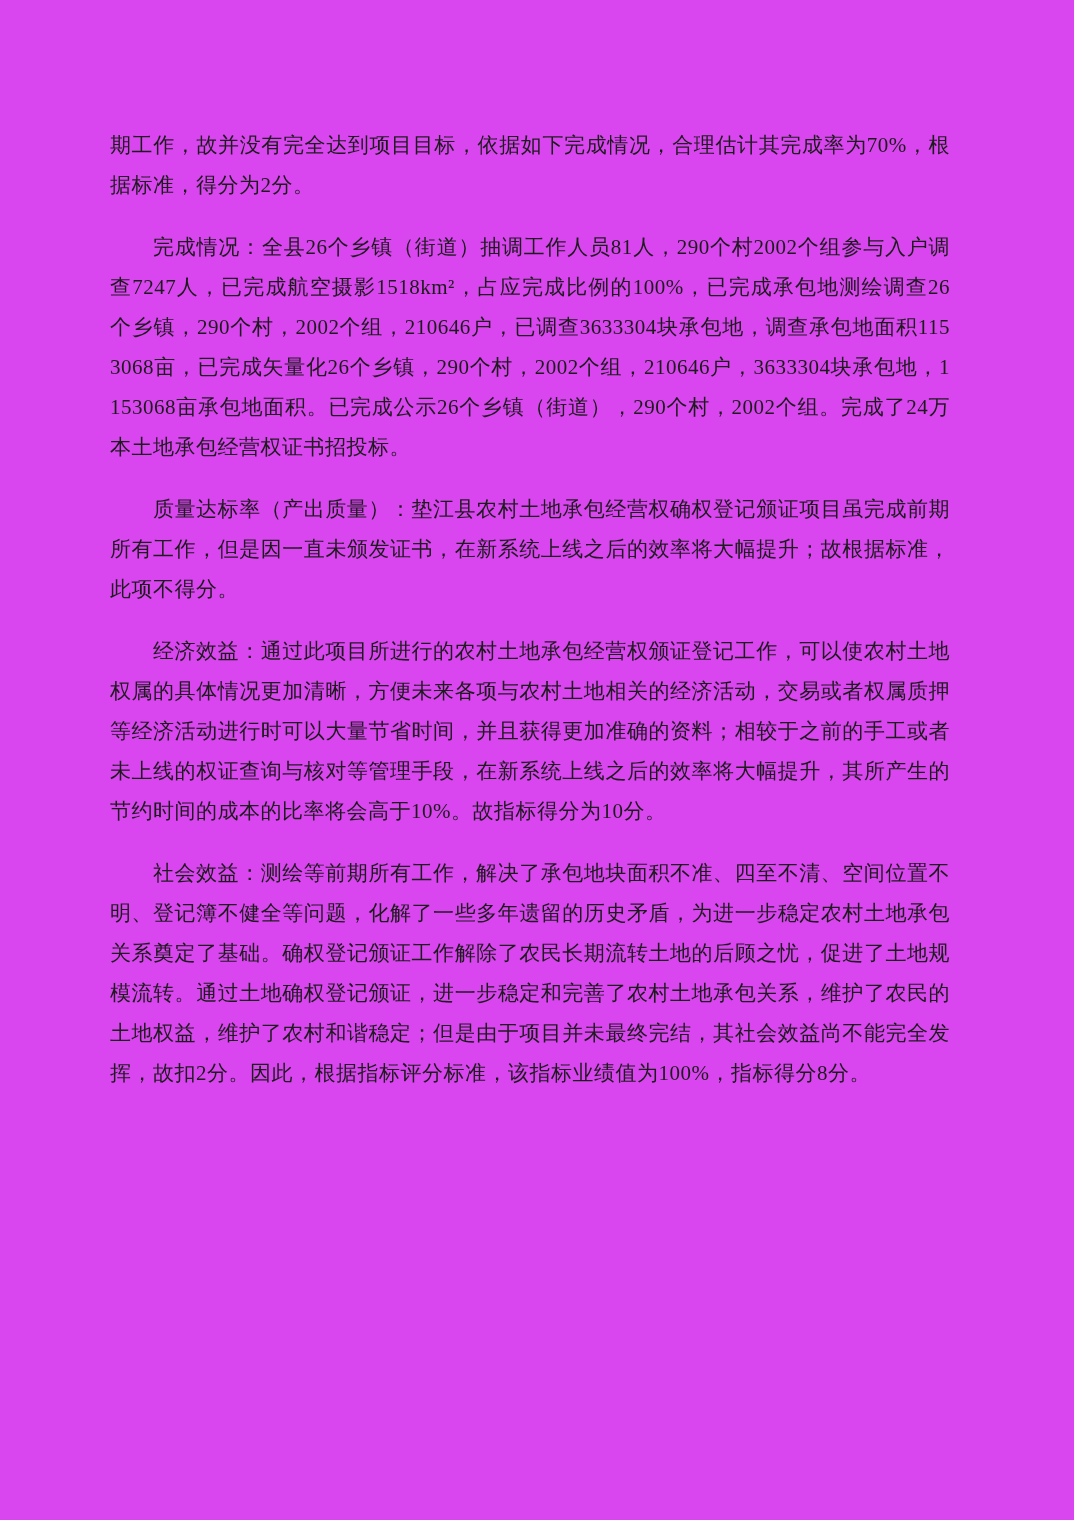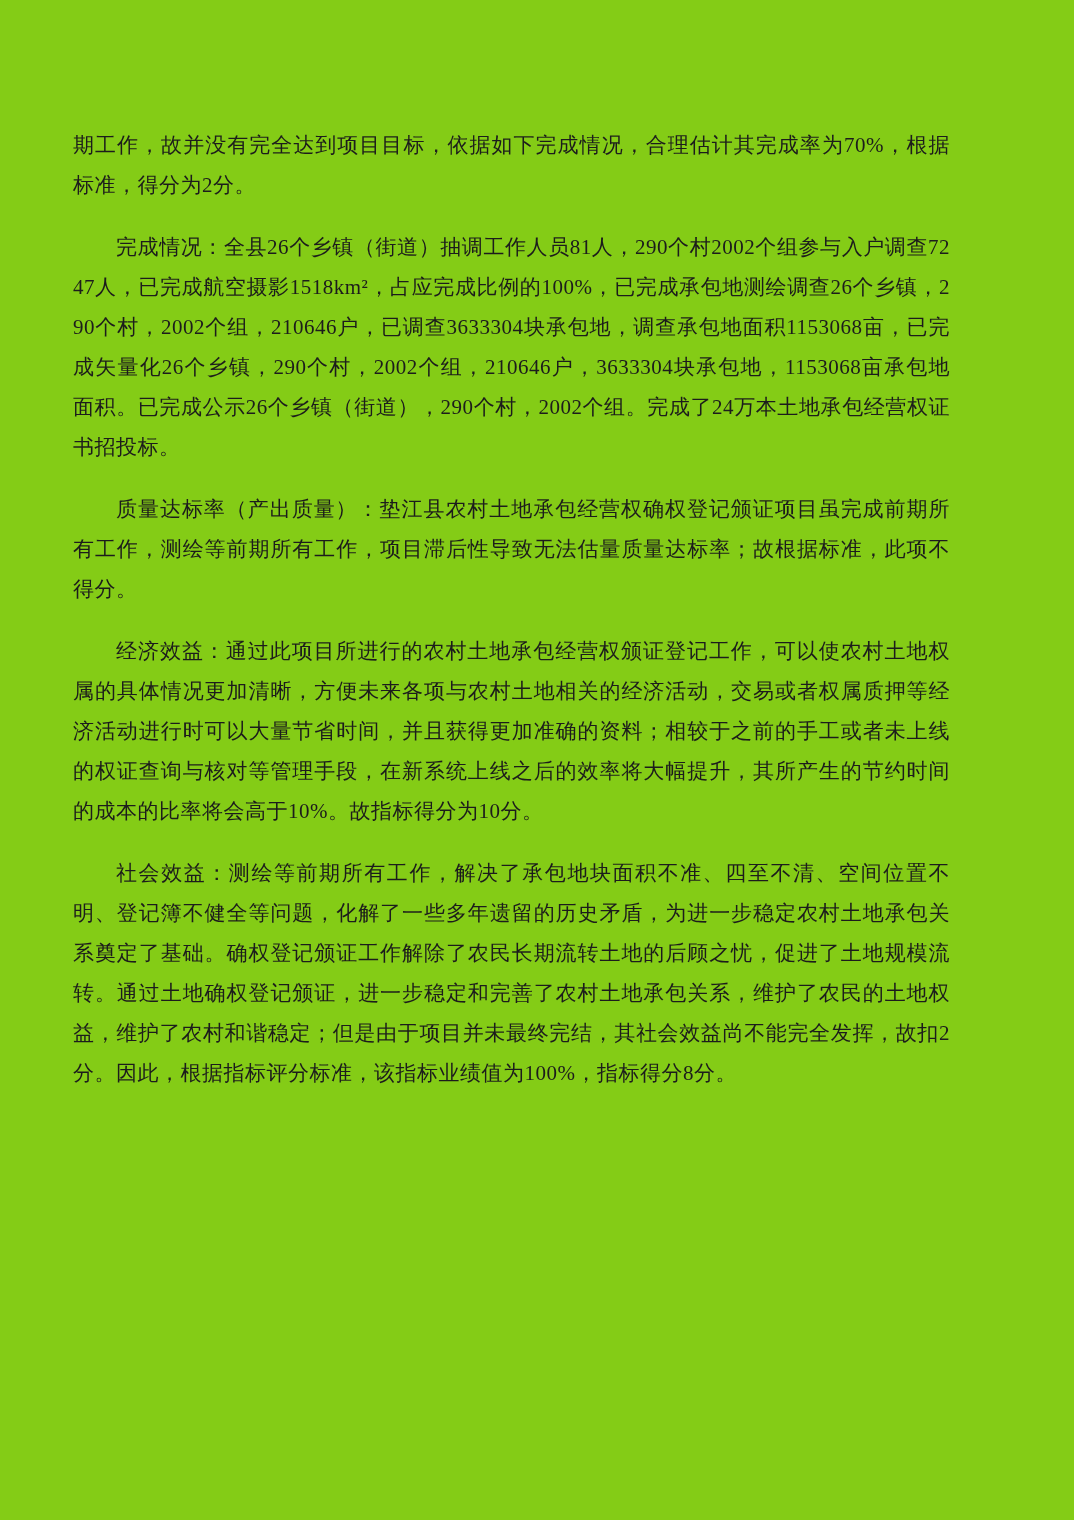--- a/index.html
+++ b/index.html
@@ -4,23 +4,23 @@
 <style>
   html, body {
     margin: 0;
     padding: 0;
     background: #ffffff;
   }
   .page {
     position: relative;
     width: 1074px;
     height: 1520px;
-    background: #84cc16;
+    background: #d946ef;
     box-sizing: border-box;
-    padding: 125px 124px 0 73px;
+    padding: 125px 124px 0 110px;
     overflow: hidden;
   }
   .doc-body p.para {
     margin: 0 0 22px 0;
     font-family: "Liberation Serif", "DejaVu Serif", serif;
     font-size: 21px;
     line-height: 40px;
     color: #1c1c1c;
     text-align: justify;
     letter-spacing: 0.5px;
@@ -31,17 +31,17 @@
     margin-top: 11px;
   }
 </style>
 </head>
 <body>
 
 <div class="page">
   <div class="doc-body">
       <p class="para">期工作，故并没有完全达到项目目标，依据如下完成情况，合理估计其完成率为70%，根据标准，得分为2分。</p>
       <p class="para indent">完成情况：全县26个乡镇（街道）抽调工作人员81人，290个村2002个组参与入户调查7247人，已完成航空摄影1518km²，占应完成比例的100%，已完成承包地测绘调查26个乡镇，290个村，2002个组，210646户，已调查3633304块承包地，调查承包地面积1153068亩，已完成矢量化26个乡镇，290个村，2002个组，210646户，3633304块承包地，1153068亩承包地面积。已完成公示26个乡镇（街道），290个村，2002个组。完成了24万本土地承包经营权证书招投标。</p>
-      <p class="para indent">质量达标率（产出质量）：垫江县农村土地承包经营权确权登记颁证项目虽完成前期所有工作，测绘等前期所有工作，项目滞后性导致无法估量质量达标率；故根据标准，此项不得分。</p>
+      <p class="para indent">质量达标率（产出质量）：垫江县农村土地承包经营权确权登记颁证项目虽完成前期所有工作，但是因一直未颁发证书，在新系统上线之后的效率将大幅提升；故根据标准，此项不得分。</p>
       <p class="para indent">经济效益：通过此项目所进行的农村土地承包经营权颁证登记工作，可以使农村土地权属的具体情况更加清晰，方便未来各项与农村土地相关的经济活动，交易或者权属质押等经济活动进行时可以大量节省时间，并且获得更加准确的资料；相较于之前的手工或者未上线的权证查询与核对等管理手段，在新系统上线之后的效率将大幅提升，其所产生的节约时间的成本的比率将会高于10%。故指标得分为10分。</p>
       <p class="para indent">社会效益：测绘等前期所有工作，解决了承包地块面积不准、四至不清、空间位置不明、登记簿不健全等问题，化解了一些多年遗留的历史矛盾，为进一步稳定农村土地承包关系奠定了基础。确权登记颁证工作解除了农民长期流转土地的后顾之忧，促进了土地规模流转。通过土地确权登记颁证，进一步稳定和完善了农村土地承包关系，维护了农民的土地权益，维护了农村和谐稳定；但是由于项目并未最终完结，其社会效益尚不能完全发挥，故扣2分。因此，根据指标评分标准，该指标业绩值为100%，指标得分8分。</p>
     </div>
 </div>
 
 </body></html>

